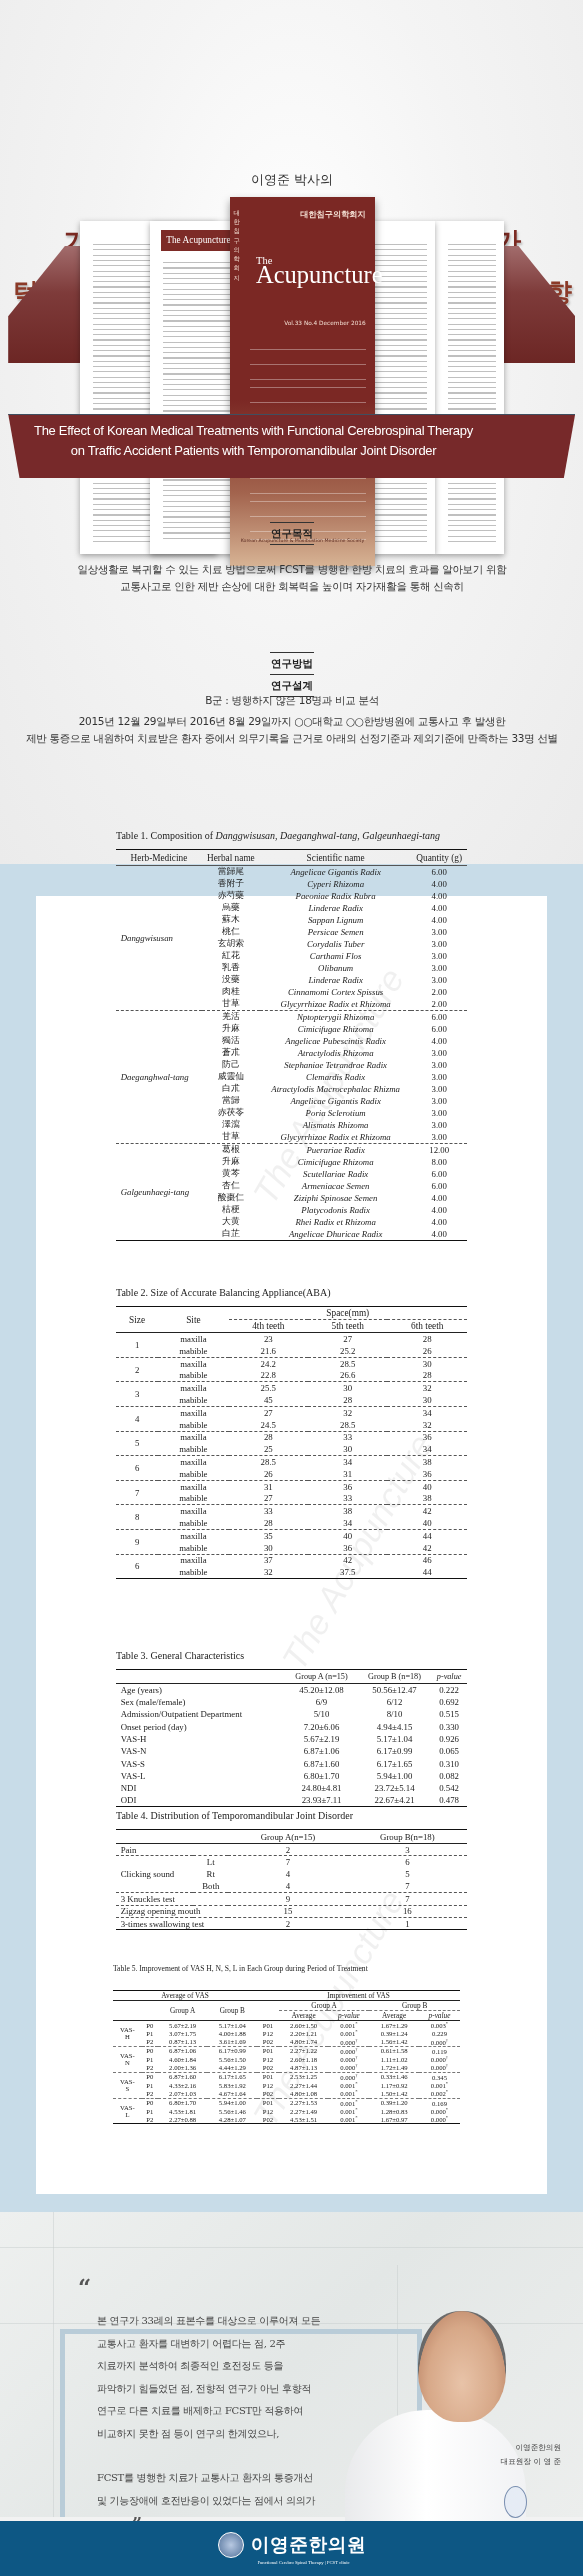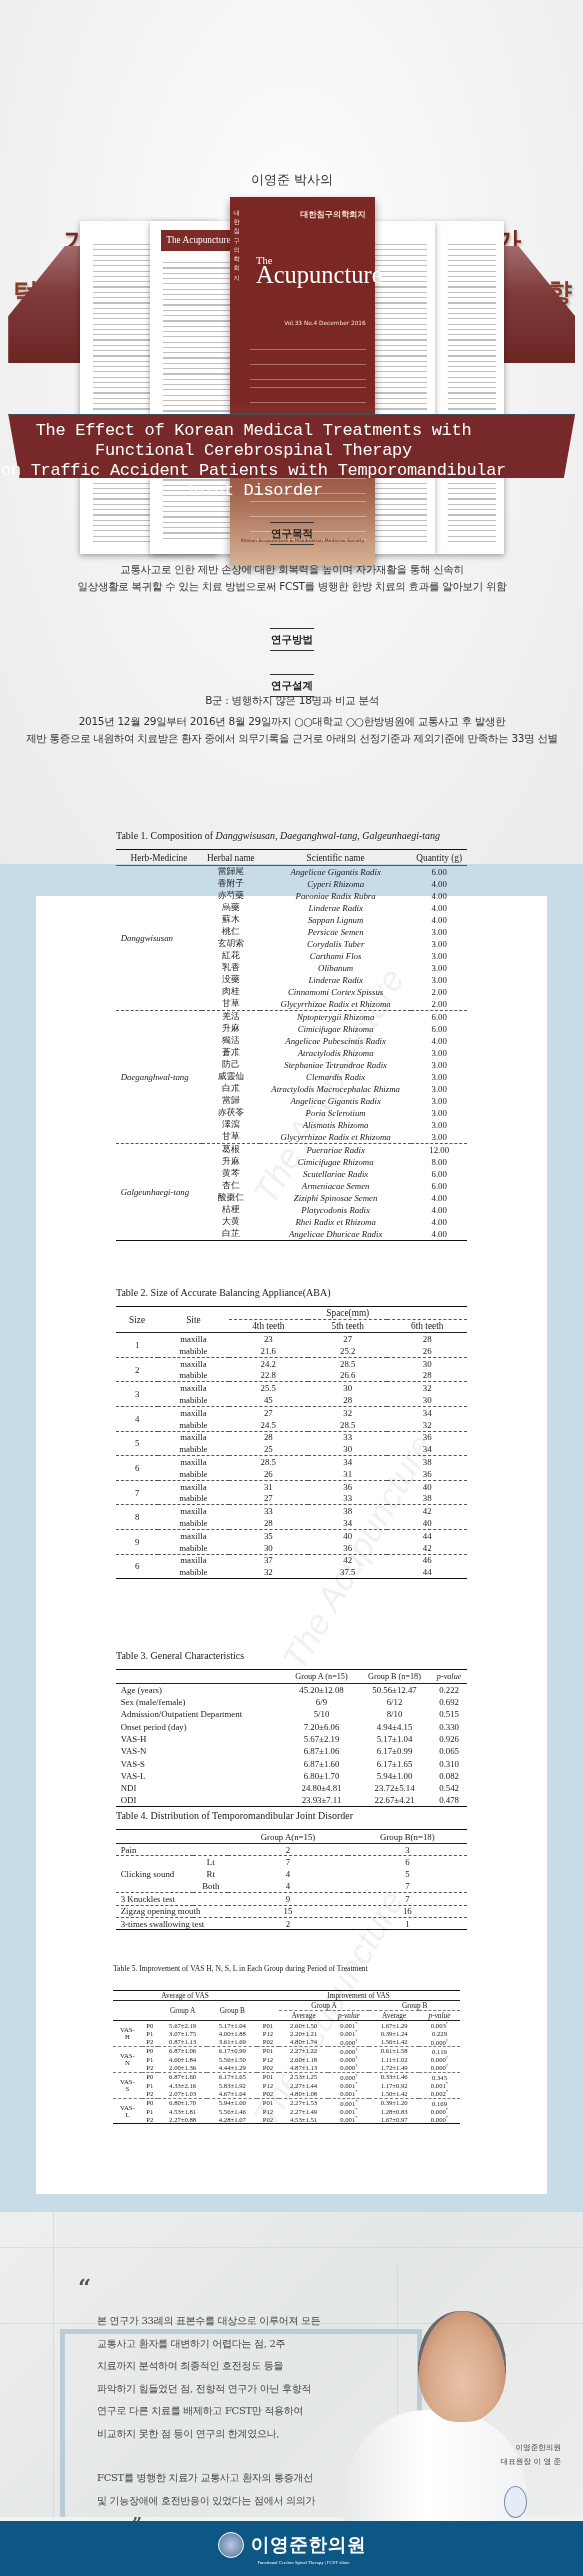--- a/index.html
+++ b/index.html
@@ -15,21 +15,21 @@
   .byline { position: absolute; top: 171px; left: 0; width: 584px; text-align: center; font-size: 13px; color: #333; }
   .main-title { position: absolute; top: 216px; left: 0; width: 584px; text-align: center; font-size: 26px; font-weight: bold;
     line-height: 51px; color: #7b2a22; text-shadow: 1.2px 1.8px 2.3px rgba(0,0,0,0.25); letter-spacing: -0.6px; }
   .main-title .l2 { color: #8b3a28; }
   .platform { position: absolute; left: 8.2px; top: 246px; width: 567px; height: 117px;
     background: linear-gradient(to bottom, #a26c6c 0%, #7e3b3a 40%, #6c2624 100%);
     clip-path: polygon(10% 0, 90% 0, 100% 60%, 100% 100%, 0 100%, 0 60%); }
   .platform-front { position: absolute; left: 8.2px; top: 414px; width: 567px; height: 64px; background: #77292a;
     border-top: 1.8px solid #3f4f60; clip-path: polygon(0 0, 100% 0, 98% 100%, 2% 100%); }
   .platform-text { position: absolute; left: 0; top: 421px; width: 507px; text-align: center; color: #fff;
-    font-family: Liberation Mono, monospace; font-size: 17px; line-height: 20px; letter-spacing: -0.3px; }
+    font-family: Liberation Sans, sans-serif; font-size: 13px; line-height: 20px; letter-spacing: -0.3px; }
   .paper { position: absolute; background: #fff; box-shadow: 0 2.3px 5.8px rgba(0,0,0,0.35); overflow: hidden; }
   .paper .txt { position: absolute; left: 13px; right: 8.2px; top: 23px; bottom: 11.7px;
     background: repeating-linear-gradient(to bottom, #8c8c8c 0 1.2px, transparent 1.2px 5.3px); opacity: .55; }
   .p1 { left: 80px; top: 221px; width: 137px; height: 333px; }
   .p2 { left: 150px; top: 221px; width: 134px; height: 333px; }
   .p2 .hdr { position: absolute; left: 10.5px; top: 9.3px; width: 134px; height: 21px; background: #7d2b27; color: #fff;
     font-family: "Liberation Serif", serif; font-size: 9.3px; padding: 4.7px 5.8px; }
   .p4 { left: 362px; top: 221px; width: 73px; height: 333px; }
   .p5 { left: 435px; top: 221px; width: 69px; height: 333px; }
   .cover { position: absolute; left: 230px; top: 197px; width: 145px; height: 369px;
@@ -148,33 +148,33 @@
       <div class="soc">Korean Acupuncture &amp; Moxibustion Medicine Society</div>
     </div>
     <div class="platform-front"></div>
     <div class="platform-text">
       <div>The Effect of Korean Medical Treatments with Functional Cerebrospinal Therapy</div>
       <div>on Traffic Accident Patients with Temporomandibular Joint Disorder</div>
     </div>
 
     <div class="sec-head" style="top:522px;"><span>연구목적</span></div>
     <div class="sec-body" style="top:561px;">
-      <div>교통사고로 인한 제반 손상에 대한 회복력을 높이며 자가재활을 통해 신속히</div>
-        <div>일상생활로 복귀할 수 있는 치료 방법으로써 FCST를 병행한 한방 치료의 효과를 알아보기 위함</div>
+      <div>일상생활로 복귀할 수 있는 치료 방법으로써 FCST를 병행한 한방 치료의 효과를 알아보기 위함</div>
+        <div>교통사고로 인한 제반 손상에 대한 회복력을 높이며 자가재활을 통해 신속히</div>
     </div>
     <div class="sec-head" style="top:674px;"><span>연구설계</span></div>
     <div class="sec-body" style="top:713px;">
       <div>2015년 12월 29일부터 2016년 8월 29일까지 ○○대학교 ○○한방병원에 교통사고 후 발생한</div>
         <div>제반 통증으로 내원하여 치료받은 환자 중에서 의무기록을 근거로 아래의 선정기준과 제외기준에 만족하는 33명 선별</div>
     </div>
 
     <div class="sec-head" style="top:654px;"><span style="visibility:hidden"></span></div>
   </div>
 
-  <div class="sec-head" style="top:628px;"><span>연구방법</span></div>
+  <div class="sec-head" style="top:652px;"><span>연구방법</span></div>
   <div class="sec-body" style="top:692px;">
       <div>B군 : 병행하지 않은 18명과 비교 분석</div>
   </div>
 
   <div class="blue"></div>
   <div class="sheet"></div>
   <div class="watermark" style="left:245px; top:1191px;">The Acupuncture</div>
   <div class="watermark" style="left:274px; top:1657px;">The Acupuncture</div>
   <div class="watermark" style="left:245px; top:2113px;">The Acupuncture</div>
 

